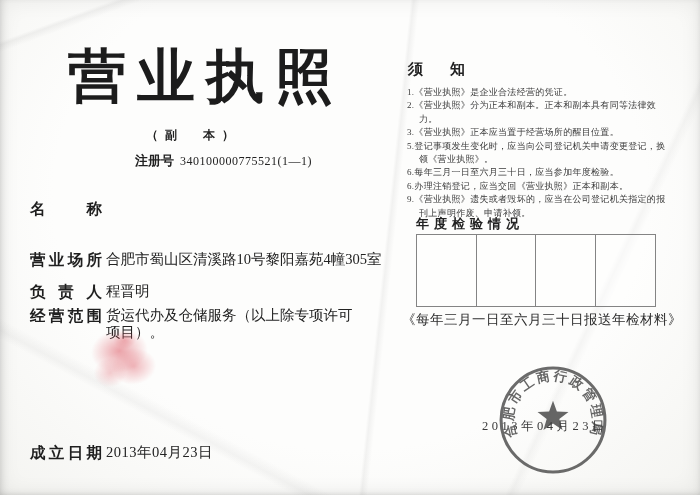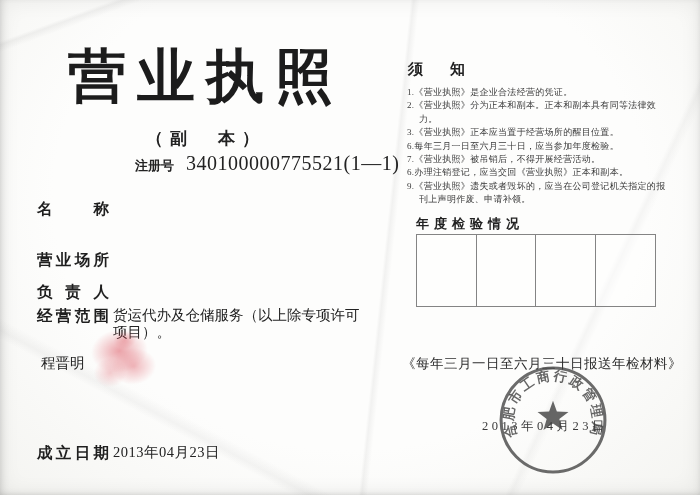--- a/index.html
+++ b/index.html
@@ -15,32 +15,32 @@
   .creases{position:absolute;inset:0;pointer-events:none;
     background:
       linear-gradient(96deg, transparent 54.6%, rgba(140,140,140,.10) 55%, transparent 55.8%),
       linear-gradient(160deg, transparent 5.5%, rgba(150,150,150,.12) 6%, transparent 7%),
       linear-gradient(28deg, transparent 18%, rgba(150,150,150,.09) 19%, transparent 20.4%),
       linear-gradient(115deg, transparent 79%, rgba(150,150,150,.08) 79.6%, transparent 80.6%);
   }
 
   
   .title{position:absolute;left:68px;top:38px;font-size:58px;font-weight:900;letter-spacing:11px;color:#1c1c1c;white-space:nowrap;}
-  .subtitle{position:absolute;left:146px;top:127px;font-size:17px;font-weight:700;letter-spacing:7px;color:#222;}
+  .subtitle{position:absolute;left:146px;top:127px;font-size:12px;font-weight:700;letter-spacing:7px;color:#222;}
   .regline{position:absolute;left:135px;top:152px;font-size:13px;white-space:nowrap;}
-  .regline .reg-label{font-weight:700;color:#222;margin-right:12px;}
-  .regline .reg-num{font-family:"Liberation Serif",serif;font-size:20px;color:#222;letter-spacing:.5px;}
+  .regline .reg-label{font-weight:700;color:#222;margin-right:6px;}
+  .regline .reg-num{font-family:"Liberation Serif",serif;font-size:12px;color:#222;letter-spacing:.5px;}
 
-  .field{position:absolute;left:37px;display:flex;align-items:flex-start;}
+  .field{position:absolute;left:30px;display:flex;align-items:flex-start;}
   .field .lbl{width:72px;flex:0 0 72px;font-size:15.5px;font-weight:600;color:#1f1f1f;
     text-align:justify;text-align-last:justify;line-height:17px;}
   .field .val{font-family:"Liberation Serif",serif;font-size:14.5px;color:#222;line-height:17px;margin-left:4px;}
   .f-name{top:200px;}        .f-name .val{width:280px;}
   .f-premises{top:251px;}    .f-premises .val{width:280px;}
-  .f-person{top:283px;flex-direction:column;}
+  .f-person{top:283px;}
   .f-scope{top:307px;}       .f-scope .val{width:258px;}
   .f-established{top:444px;} .f-established .val{letter-spacing:.5px;}
 
   
   .red-seal{position:absolute;left:86px;top:326px;width:76px;height:72px;pointer-events:none;
     background:
       radial-gradient(ellipse 52% 42% at 46% 34%, rgba(206,72,84,.50) 0%, rgba(206,72,84,.16) 48%, transparent 72%),
       radial-gradient(ellipse 42% 36% at 62% 58%, rgba(206,72,84,.38) 0%, transparent 70%),
       radial-gradient(ellipse 30% 28% at 30% 62%, rgba(206,72,84,.28) 0%, transparent 72%),
       radial-gradient(ellipse 20% 16% at 55% 20%, rgba(206,72,84,.30) 0%, transparent 75%);
@@ -50,21 +50,21 @@
   .notice-head{position:absolute;left:408px;top:60px;width:258px;text-align:left;font-size:15px;font-weight:800;letter-spacing:6px;color:#222;}
   .notice-list{position:absolute;left:407px;top:86px;width:266px;}
   .notice-item{font-size:9px;line-height:13.4px;color:#3a3a3a;letter-spacing:.3px;
     padding-left:12px;text-indent:-12px;font-family:"Liberation Serif",serif;}
 
   .annual-head{position:absolute;left:416px;top:215px;width:240px;font-size:13px;font-weight:700;letter-spacing:5px;color:#222;}
   .annual-table{position:absolute;left:416px;top:234px;width:238px;height:71px;
     display:grid;grid-template-columns:repeat(4,1fr);border:1px solid #848484;background:rgba(255,255,255,.35);}
   .annual-cell{border-right:1px solid #848484;}
   .annual-cell:last-child{border-right:none;}
-  .annual-note{position:absolute;left:402px;top:311px;font-size:13.5px;font-family:"Liberation Serif",serif;color:#2c2c2c;letter-spacing:.5px;white-space:nowrap;margin-top:44px;}
+  .annual-note{position:absolute;left:402px;top:311px;font-size:13.5px;font-family:"Liberation Serif",serif;color:#2c2c2c;letter-spacing:.5px;white-space:nowrap;}
 
   
   .issue-date{position:absolute;left:482px;top:418px;font-family:"Liberation Serif",serif;font-size:12.5px;color:#3a3a3a;letter-spacing:3.5px;white-space:nowrap;}
 
   .stamp{position:absolute;left:497px;top:364px;width:112px;height:112px;opacity:.92;}
 </style>
 </head>
 <body>
 
 <div class="page">
@@ -74,42 +74,43 @@
   <div class="subtitle">（副　本）</div>
   <div class="regline">
     <span class="reg-label">注册号</span><span class="reg-num">340100000775521(1—1)</span>
   </div>
 
   <div class="field f-name">
     <span class="lbl">名称</span>
   </div>
   <div class="field f-premises">
     <span class="lbl">营业场所</span>
+    <span class="val">合肥市蜀山区清溪路10号黎阳嘉苑4幢305室</span>
   </div>
   <div class="field f-person">
     <span class="lbl">负责人</span>
     <span class="val">程晋明</span>
   </div>
   <div class="field f-scope">
     <span class="lbl">经营范围</span>
     <span class="val">货运代办及仓储服务（以上除专项许可项目）。</span>
   </div>
   <div class="red-seal"></div>
   <div class="field f-established">
     <span class="lbl">成立日期</span>
     <span class="val">2013年04月23日</span>
   </div>
 
   <div class="notice-head">须　知</div>
   <div class="notice-list">
       <div class="notice-item">1.《营业执照》是企业合法经营的凭证。</div>
       <div class="notice-item">2.《营业执照》分为正本和副本。正本和副本具有同等法律效力。</div>
       <div class="notice-item">3.《营业执照》正本应当置于经营场所的醒目位置。</div>
+      <div class="notice-item">5.登记事项发生变化时，应当向公司登记机关申请变更登记，换领《营业执照》。</div>
       <div class="notice-item">6.每年三月一日至六月三十日，应当参加年度检验。</div>
-      <div class="notice-item">7.《营业执照》被吊销后，不得开展经营活动。</div>
       <div class="notice-item">6.办理注销登记，应当交回《营业执照》正本和副本。</div>
       <div class="notice-item">9.《营业执照》遗失或者毁坏的，应当在公司登记机关指定的报刊上声明作废、申请补领。</div>
     </div>
 
   <div class="annual-head">年度检验情况</div>
   <div class="annual-table">
     <div class="annual-cell"></div>
     <div class="annual-cell"></div>
     <div class="annual-cell"></div>
     <div class="annual-cell"></div>

